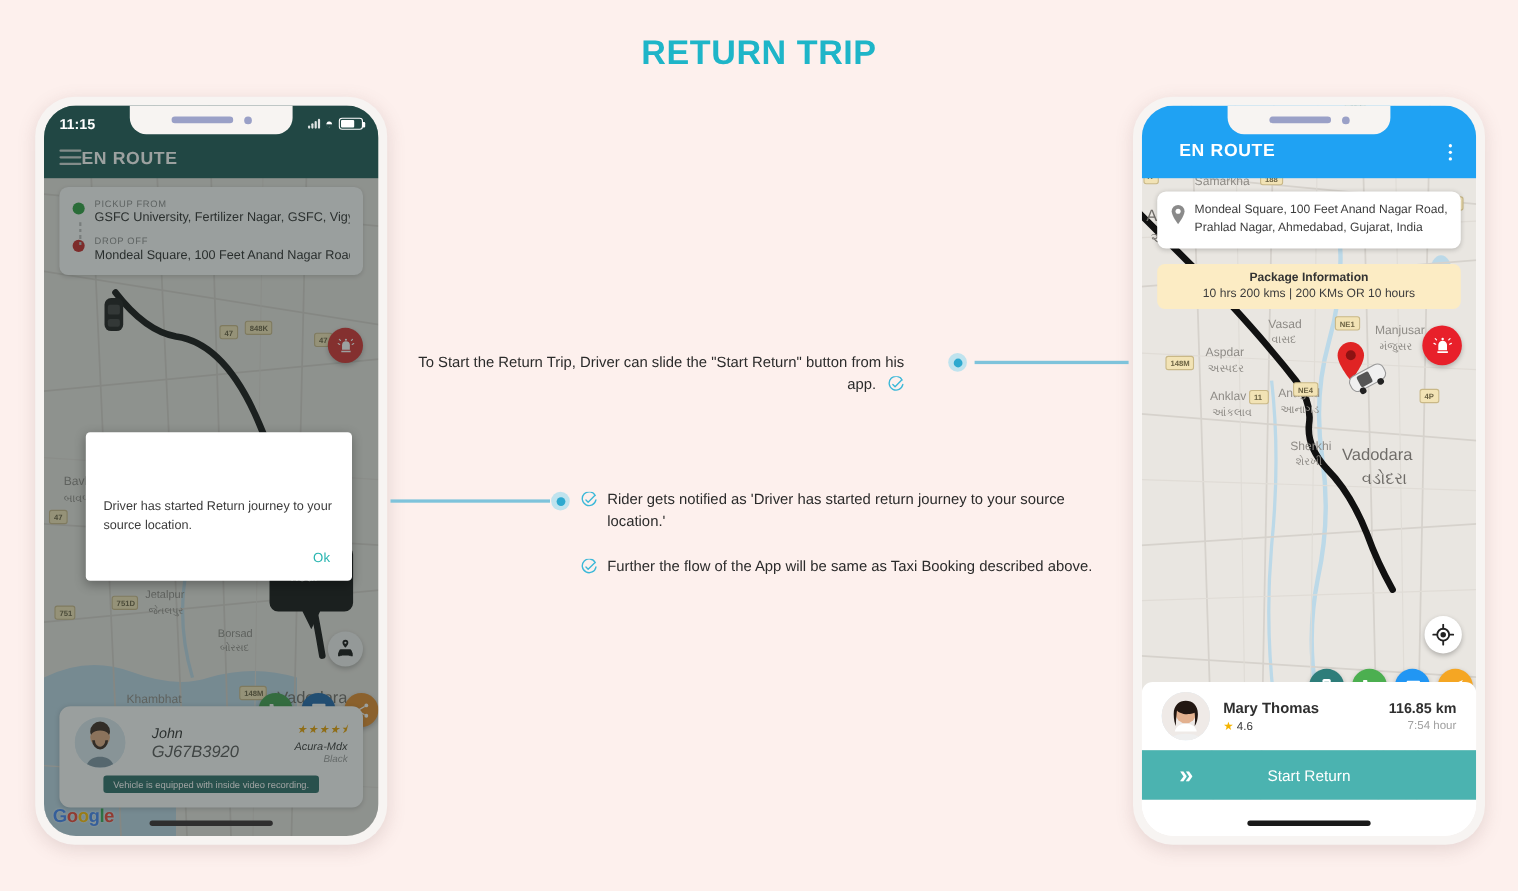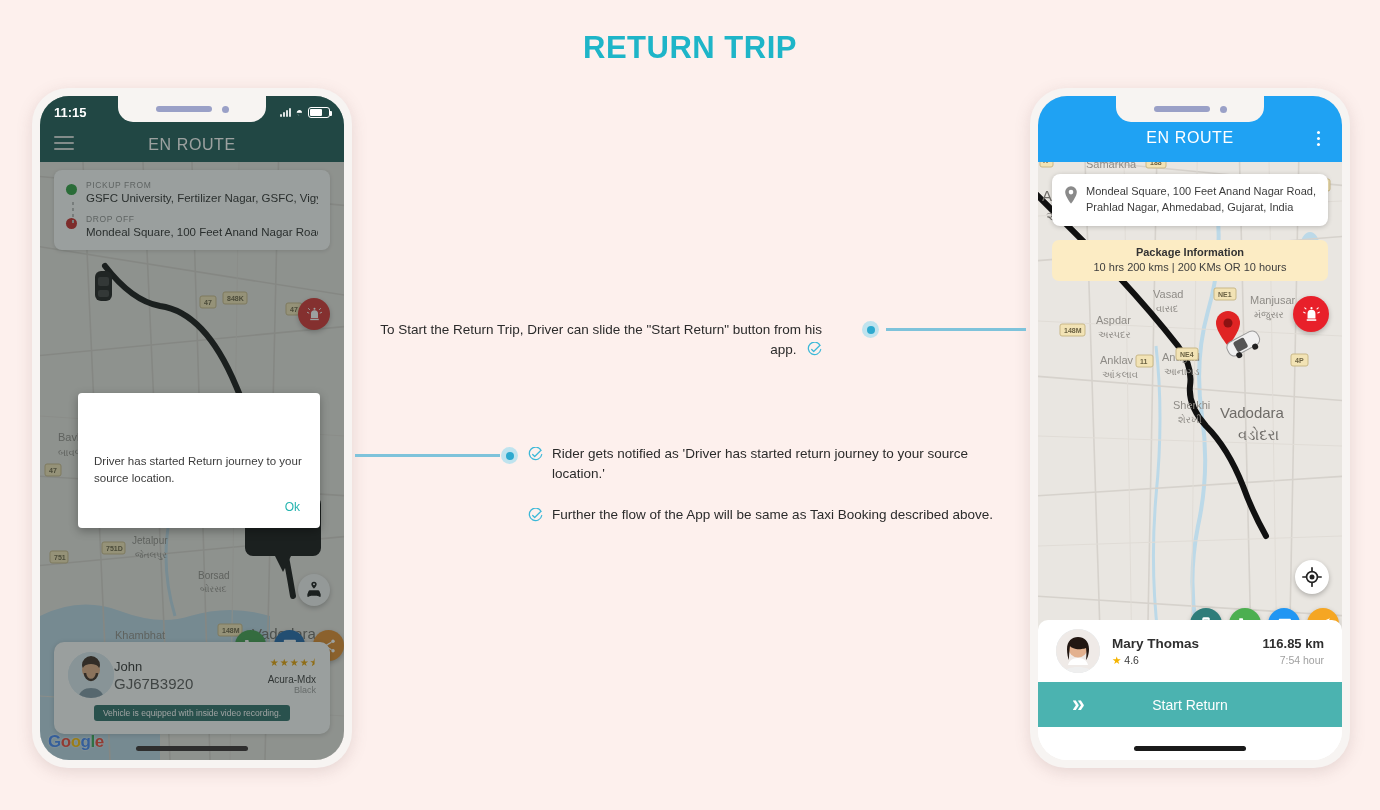--- a/index.html
+++ b/index.html
@@ -71,21 +71,21 @@
   .batt::after { content:""; position:absolute; right:-3px; top:3px; width:2px;height:5px;background:currentColor;border-radius:0 1px 1px 0;}
   .batt i { position:absolute; left:1px; top:1px; bottom:1px; background: currentColor; border-radius:1px; }
 
   
   .app-header {
     position: absolute; top: 0; left: 0; right: 0; height: 66px;
     display: flex; align-items: flex-end; padding: 0 14px 8px;
     z-index: 20;
   }
   .app-header .title {
-    flex: 1; text-align: center; font-size: 16px; letter-spacing: 0.6px; color: #fff;
+    flex: 1; text-align: left; font-size: 16px; letter-spacing: 0.6px; color: #fff; font-weight: bold;
   }
   .hamburger { width: 20px; }
   .hamburger span { display:block; height:2px; background:#cfd8d6; margin:4px 0; border-radius:1px; }
   .kebab { width: 20px; text-align:center; }
   .kebab span { display:block;width:3px;height:3px;border-radius:50%;background:#fff;margin:3px auto; }
 
   
   .map {
     position: absolute; inset: 0;
     background: #e9e6e1;
@@ -162,21 +162,21 @@
   .driver-card {
     position: absolute; bottom: 26px; left: 14px; right: 14px; height: 92px;
     background: #fbfbfb; border-radius: 10px; z-index: 18;
     box-shadow: 0 1px 5px rgba(0,0,0,.18);
     padding: 10px 14px;
   }
   .avatar {
     width: 46px; height: 46px; border-radius: 50%; overflow: hidden; flex: none;
     background: #d8e6ef;
   }
-  .driver-top { display: flex; align-items: center; gap: 0; }
+  .driver-top { display: flex; align-items: center; gap: 24px; font-style: italic; }
   .driver-name { font-size: 13px; color: #2f2f2f; }
   .driver-plate { font-size: 15px; color: #555; margin-top: 1px; }
   .veh-right { margin-left: auto; text-align: right; }
   .stars { font-size: 10px; color: #e8a000; letter-spacing: 1px; }
   .veh-model { font-size: 10px; color: #3a3a3a; margin-top: 2px; }
   .veh-color { font-size: 9px; color: #9b9b9b; }
   .video-banner {
     margin: 7px auto 0; display: block; width: fit-content;
     background: #2c6b66; color: #fff; font-size: 8.5px;
     padding: 3px 9px; border-radius: 3px;

